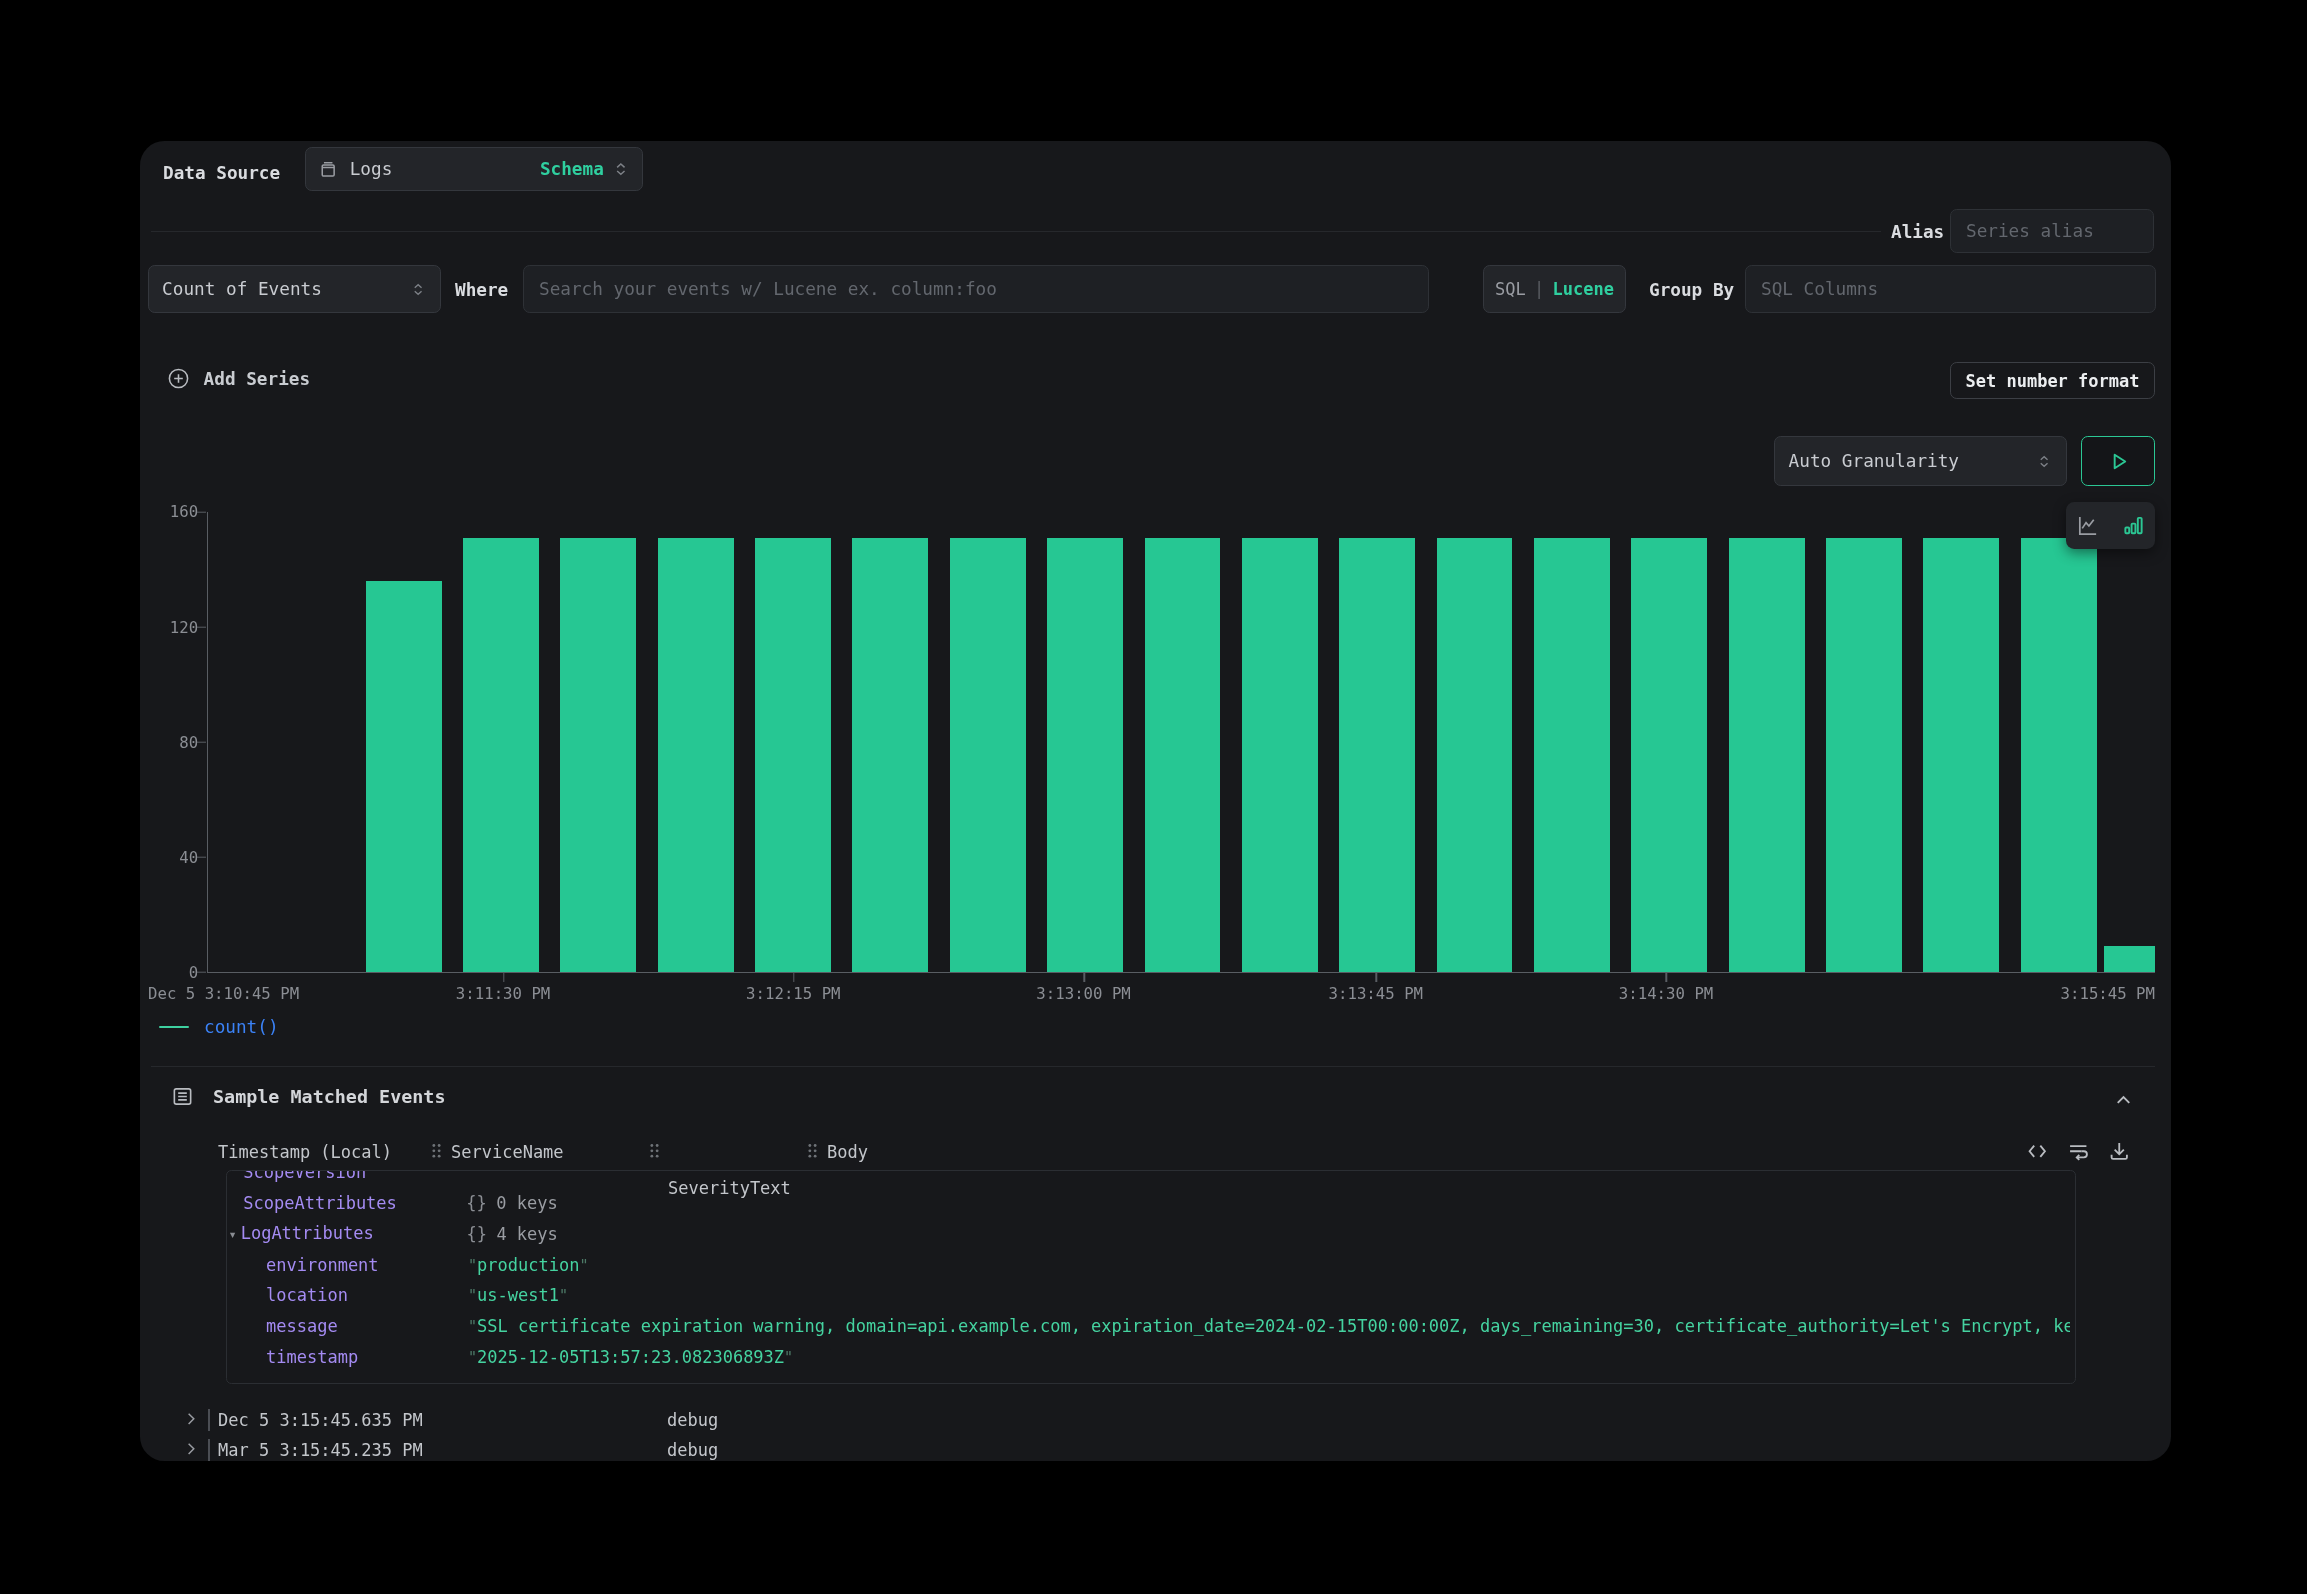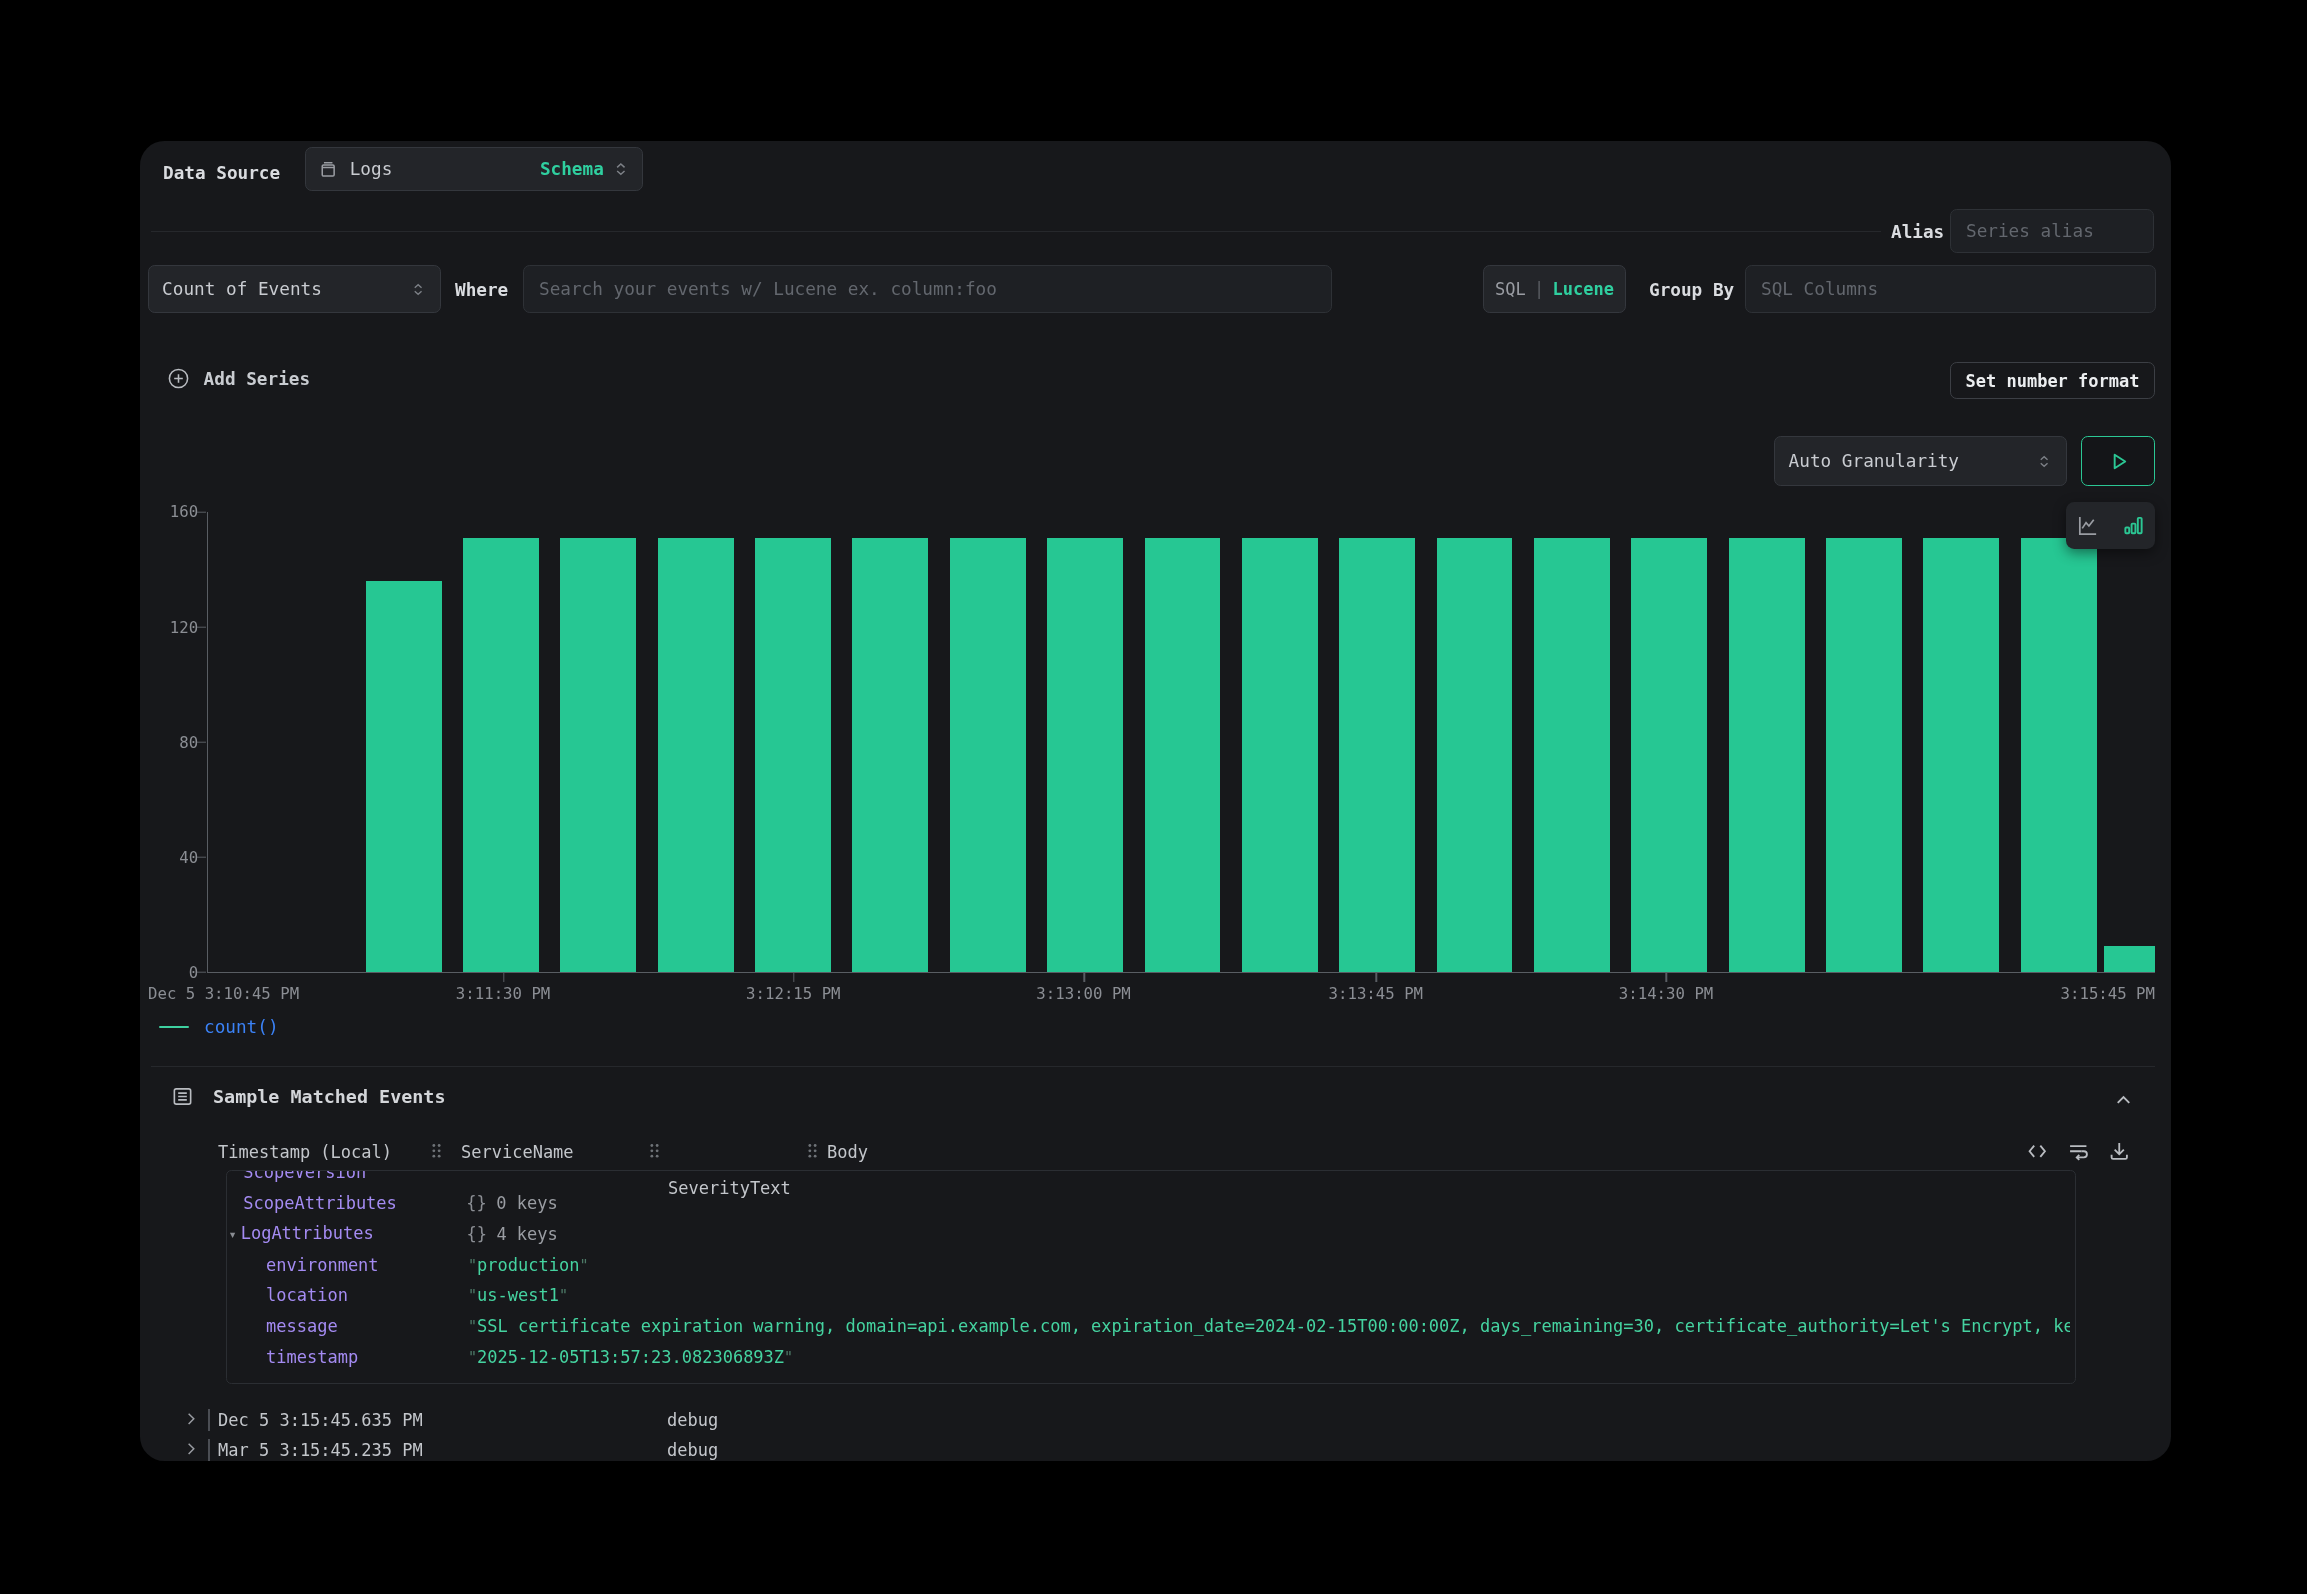--- a/index.html
+++ b/index.html
@@ -66,21 +66,21 @@
   <div class="abs ctl" style="left:7.5px;top:124px;width:293px;height:48px;padding:0 13.6px;">
     <span>Count of Events</span>
     <span class="icon chev-ud">
       <svg width="16.3" height="19" viewBox="0 0 24 24" fill="none" stroke="#7d8187" stroke-width="2">
         <path d="M7 9.5l5-4.5 5 4.5"></path>
           <path d="M7 14.5l5 4.5 5-4.5"></path>
       </svg>
     </span>
   </div>
   <span class="abs lbl" style="left:315px;top:139px;">Where</span>
-  <div class="abs inp" style="left:383px;top:124px;width:809px;height:48px;">
+  <div class="abs inp" style="left:383px;top:124px;width:906px;height:48px;">
     <input placeholder="Search your events w/ Lucene ex. column:foo" style="">
   </div>
   <div class="abs ctl" style="left:1343px;top:124px;width:143px;height:48px;justify-content:center;gap:8.2px;font-size:17px;">
     <span style="color:#9a9da3;">SQL</span>
     <span style="color:#5a5d63;">|</span>
     <span class="green" style="font-weight:bold;">Lucene</span>
   </div>
   <span class="abs lbl" style="left:1509px;top:139px;">Group By</span>
   <div class="abs inp" style="left:1605px;top:124px;width:411px;height:48px;">
     <input placeholder="SQL Columns" style="">
@@ -207,21 +207,21 @@
   <span class="abs icon" style="left:289px;top:1001px;">
     <svg width="15" height="17.7" viewBox="0 0 16 20" fill="#6e7277">
         <circle cx="5" cy="4" r="1.6"></circle>
         <circle cx="11" cy="4" r="1.6"></circle>
         <circle cx="5" cy="10" r="1.6"></circle>
         <circle cx="11" cy="10" r="1.6"></circle>
         <circle cx="5" cy="16" r="1.6"></circle>
         <circle cx="11" cy="16" r="1.6"></circle>
       </svg>
   </span>
-  <span class="abs colhead" style="left:321px;top:1001px;">ServiceName</span>
+  <span class="abs colhead" style="left:311px;top:1001px;">ServiceName</span>
   <span class="abs icon" style="left:507px;top:1001px;">
     <svg width="15" height="17.7" viewBox="0 0 16 20" fill="#6e7277">
         <circle cx="5" cy="4" r="1.6"></circle>
         <circle cx="11" cy="4" r="1.6"></circle>
         <circle cx="5" cy="10" r="1.6"></circle>
         <circle cx="11" cy="10" r="1.6"></circle>
         <circle cx="5" cy="16" r="1.6"></circle>
         <circle cx="11" cy="16" r="1.6"></circle>
       </svg>
   </span>

